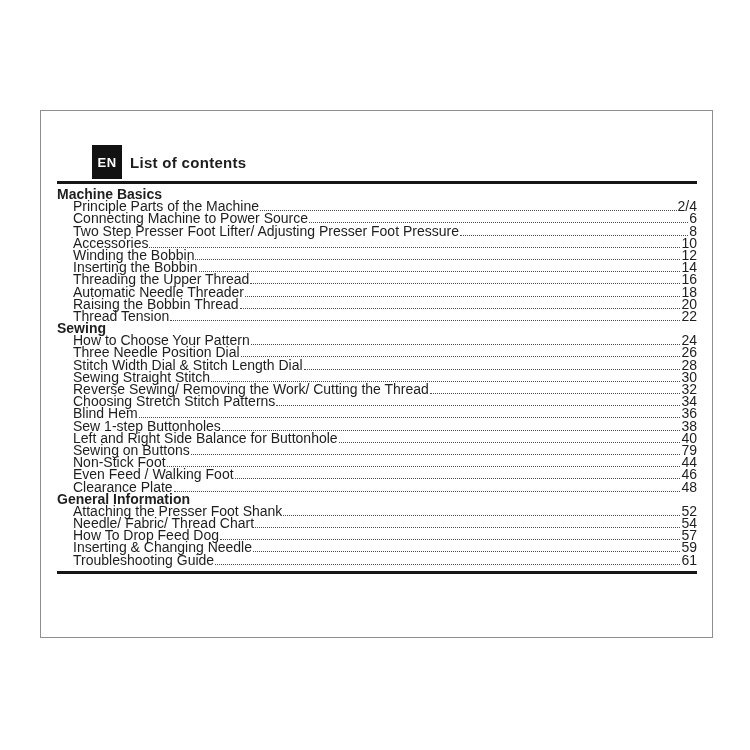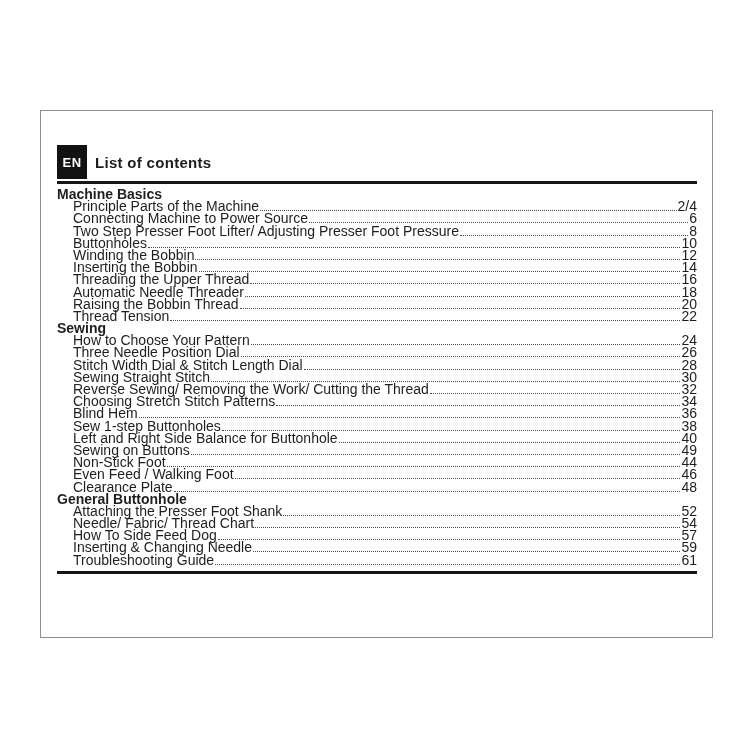--- a/index.html
+++ b/index.html
@@ -41,20 +41,21 @@
     background:var(--badge-bg);
     color:var(--badge-text);
     font-weight:bold;
     font-size:13px;
     width:30px;height:34px;
     display:inline-flex;
     align-items:center;
     justify-content:center;
     letter-spacing:0.5px;
     flex:0 0 auto;
+    margin-left:35px;
   }
   .title{
     font-size:15px;
     font-weight:bold;
     letter-spacing:0.3px;
     white-space:nowrap;
   }
   .rule{
     height:3px;
     background:var(--rule);
@@ -125,21 +126,21 @@
     <span class="pagenum">6</span>
   </div>
 
   <div class="toc-row">
     <span class="label">Two Step Presser Foot Lifter/ Adjusting Presser Foot Pressure</span>
     <span class="dots"></span>
     <span class="pagenum">8</span>
   </div>
 
   <div class="toc-row">
-    <span class="label">Buttonholes</span>
+    <span class="label">Accessories</span>
     <span class="dots"></span>
     <span class="pagenum">10</span>
   </div>
 
 
   <div class="toc-row">
     <span class="label">Winding the Bobbin</span>
     <span class="dots"></span>
     <span class="pagenum">12</span>
   </div>
@@ -226,58 +227,58 @@
 
   <div class="toc-row">
     <span class="label">Left and Right Side Balance for Buttonhole</span>
     <span class="dots"></span>
     <span class="pagenum">40</span>
   </div>
 
   <div class="toc-row">
     <span class="label">Sewing on Buttons</span>
     <span class="dots"></span>
-    <span class="pagenum">49</span>
+    <span class="pagenum">79</span>
   </div>
 
   <div class="toc-row">
     <span class="label">Non-Stick Foot</span>
     <span class="dots"></span>
     <span class="pagenum">44</span>
   </div>
 
   <div class="toc-row">
     <span class="label">Even Feed / Walking Foot</span>
     <span class="dots"></span>
     <span class="pagenum">46</span>
   </div>
 
   <div class="toc-row">
     <span class="label">Clearance Plate</span>
     <span class="dots"></span>
     <span class="pagenum">48</span>
   </div>
 
-  <div class="section-title">General Buttonhole</div>
+  <div class="section-title">General Information</div>
 
 
   <div class="toc-row">
     <span class="label">Attaching the Presser Foot Shank</span>
     <span class="dots"></span>
     <span class="pagenum">52</span>
   </div>
 
   <div class="toc-row">
     <span class="label">Needle/ Fabric/ Thread Chart</span>
     <span class="dots"></span>
     <span class="pagenum">54</span>
   </div>
 
   <div class="toc-row">
-    <span class="label">How To Side Feed Dog</span>
+    <span class="label">How To Drop Feed Dog</span>
     <span class="dots"></span>
     <span class="pagenum">57</span>
   </div>
 
 
   <div class="toc-row">
     <span class="label">Inserting &amp; Changing Needle</span>
     <span class="dots"></span>
     <span class="pagenum">59</span>
   </div>

